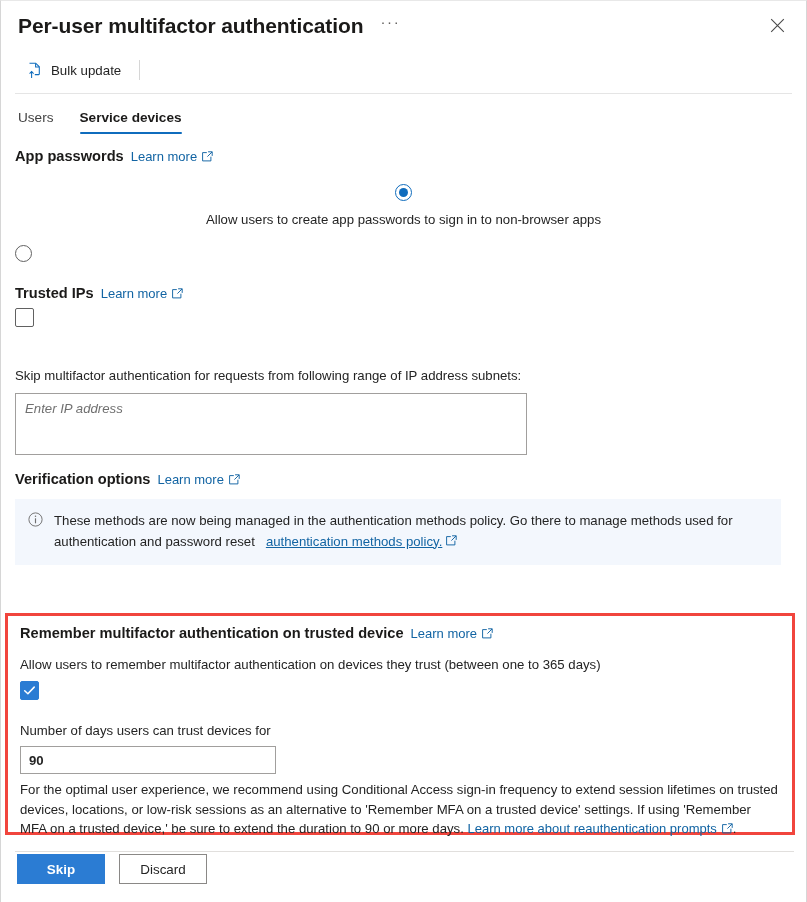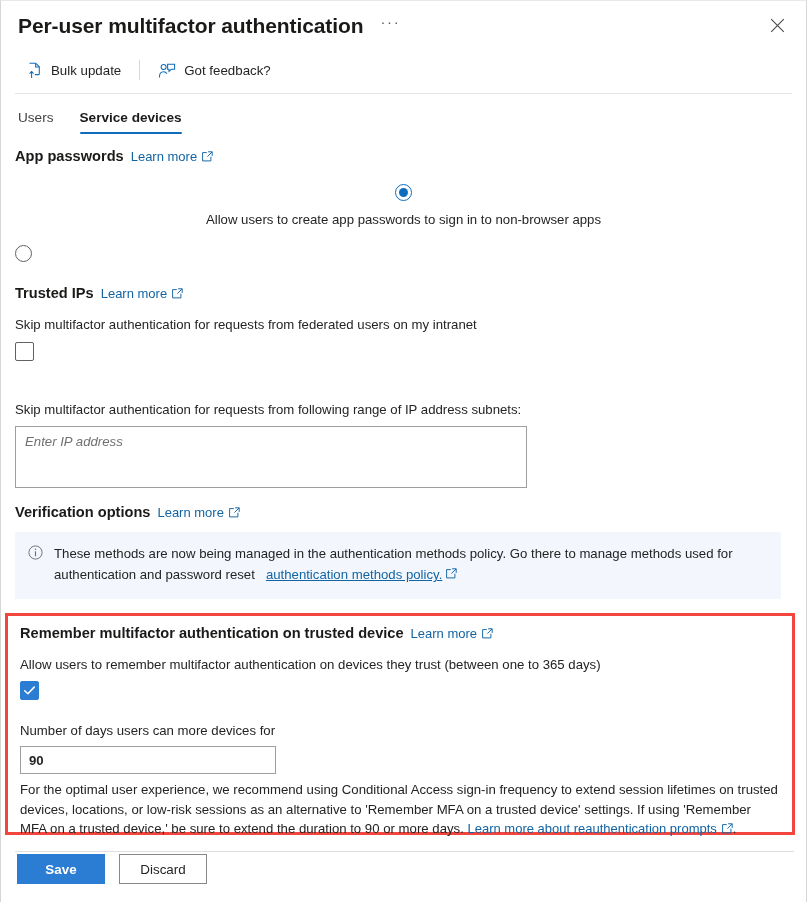--- a/index.html
+++ b/index.html
@@ -317,30 +317,20 @@
         <svg width="16" height="17" viewBox="0 0 16 17" aria-hidden="true">
           <path d="M2.5 1.2 h6.2 l3.6 3.6 v7.2 a0.6 0.6 0 0 1 -0.6 0.6 H7.8" stroke="#0f6cbd" stroke-width="1.05" fill="none"></path>
           <path d="M8.6 1.4 v3.5 h3.5" stroke="#0f6cbd" stroke-width="1.05" fill="none"></path>
           <path d="M4.6 16 V9.6" stroke="#0f6cbd" stroke-width="1.05" fill="none"></path>
           <path d="M2.6 11.6 L4.6 9.5 L6.6 11.6" stroke="#0f6cbd" stroke-width="1.05" fill="none"></path>
         </svg>
       </span>
       <span>Bulk update</span>
     </div>
     <div class="cmd-sep"></div>
-    <div class="cmd">
-      <span class="glyph">
-        <svg width="18" height="17" viewBox="0 0 18 17" aria-hidden="true">
-          <circle cx="5.6" cy="5.0" r="2.5" stroke="#0f6cbd" stroke-width="1.05" fill="none"></circle>
-          <path d="M1.4 15.4 c0 -3.6 1.9 -5.6 4.2 -5.6 c1.3 0 2.5 0.6 3.3 1.8" stroke="#0f6cbd" stroke-width="1.05" fill="none"></path>
-          <path d="M9.6 2.3 h7.0 v5.0 h-3.2 l-2.4 2.1 v-2.1 h-1.4 z" stroke="#0f6cbd" stroke-width="1.05" fill="none"></path>
-        </svg>
-      </span>
-      <span>Got feedback?</span>
-    </div>
   </div>
   <div class="cmd-divider"></div>
 
   <div class="tabs">
     <div class="tab">Users</div>
     <div class="tab active">Service devices</div>
   </div>
 
   <div class="content">
 
@@ -376,21 +366,20 @@
           <span class="ext-ic">
             <svg width="11" height="11" viewBox="0 0 11 11" aria-hidden="true">
               <path d="M0.6 1.6 h4.2 M0.6 1.6 v8.3 h8.3 v-4.2" stroke="#1264a3" stroke-width="0.95" fill="none"></path>
               <path d="M6.1 0.8 h4.1 v4.1" stroke="#1264a3" stroke-width="0.95" fill="none"></path>
               <path d="M10.1 0.9 L5.4 5.6" stroke="#1264a3" stroke-width="0.95" fill="none"></path>
             </svg>
           </span>
         </span>
       </div>
 
-      <div class="body-text" style="margin-top:15px;">Skip multifactor authentication for requests from federated users on my intranet</div>
       <div style="margin-top:7px;">
         <span class="cb">
           
         </span>
       </div>
 
       <div class="body-text" style="margin-top:36px;">Skip multifactor authentication for requests from following range of IP address subnets:</div>
       <textarea class="ip-box" style="margin-top: 7px;" placeholder="Enter IP address"></textarea>
     </div>
 
@@ -451,21 +440,21 @@
 
       <div class="body-text" style="margin-top:15px;">Allow users to remember multifactor authentication on devices they trust (between one to 365 days)</div>
       <div style="margin-top:6px;">
         <span class="cb checked">
           <svg width="13" height="13" viewBox="0 0 13 13" aria-hidden="true">
             <path d="M1.7 6.8 L4.9 9.8 L11.2 3.1" stroke="#ffffff" stroke-width="1.55" fill="none" stroke-linecap="round" stroke-linejoin="round"></path>
           </svg>
         </span>
       </div>
 
-      <div class="body-text" style="margin-top:21px;">Number of days users can more devices for</div>
+      <div class="body-text" style="margin-top:21px;">Number of days users can trust devices for</div>
       <input class="days-input" style="margin-top: 6px;" type="text" value="90">
 
       <div class="body-text" style="margin-top:6px; line-height:1.47;">
         <span>For the optimal user experience, we recommend using Conditional Access sign-in frequency to extend session lifetimes on trusted devices, locations, or low-risk sessions as an alternative to 'Remember MFA on a trusted device' settings. If using 'Remember MFA on a trusted device,' be sure to extend the duration to 90 or more days.</span>
         <span> </span><a class="lm" style="text-decoration:none;">
             <span>Learn more about reauthentication prompts</span>
             <span class="ext-ic">
               <svg width="11" height="11" viewBox="0 0 11 11" aria-hidden="true">
                 <path d="M0.6 1.6 h4.2 M0.6 1.6 v8.3 h8.3 v-4.2" stroke="#1264a3" stroke-width="0.95" fill="none"></path>
                 <path d="M6.1 0.8 h4.1 v4.1" stroke="#1264a3" stroke-width="0.95" fill="none"></path>
@@ -476,18 +465,18 @@
       </div>
     </div>
   </div>
 
   <div style="position:absolute; left:0; top:850px; width:807px;">
     <div class="hr-light"></div>
   </div>
 
   <div class="footer">
     <div class="btn-row">
-      <button class="btn btn-primary">Save</button>
+      <button class="btn btn-primary">Skip</button>
       <button class="btn btn-secondary">Discard</button>
     </div>
   </div>
 
 </div>
 
 </body></html>

